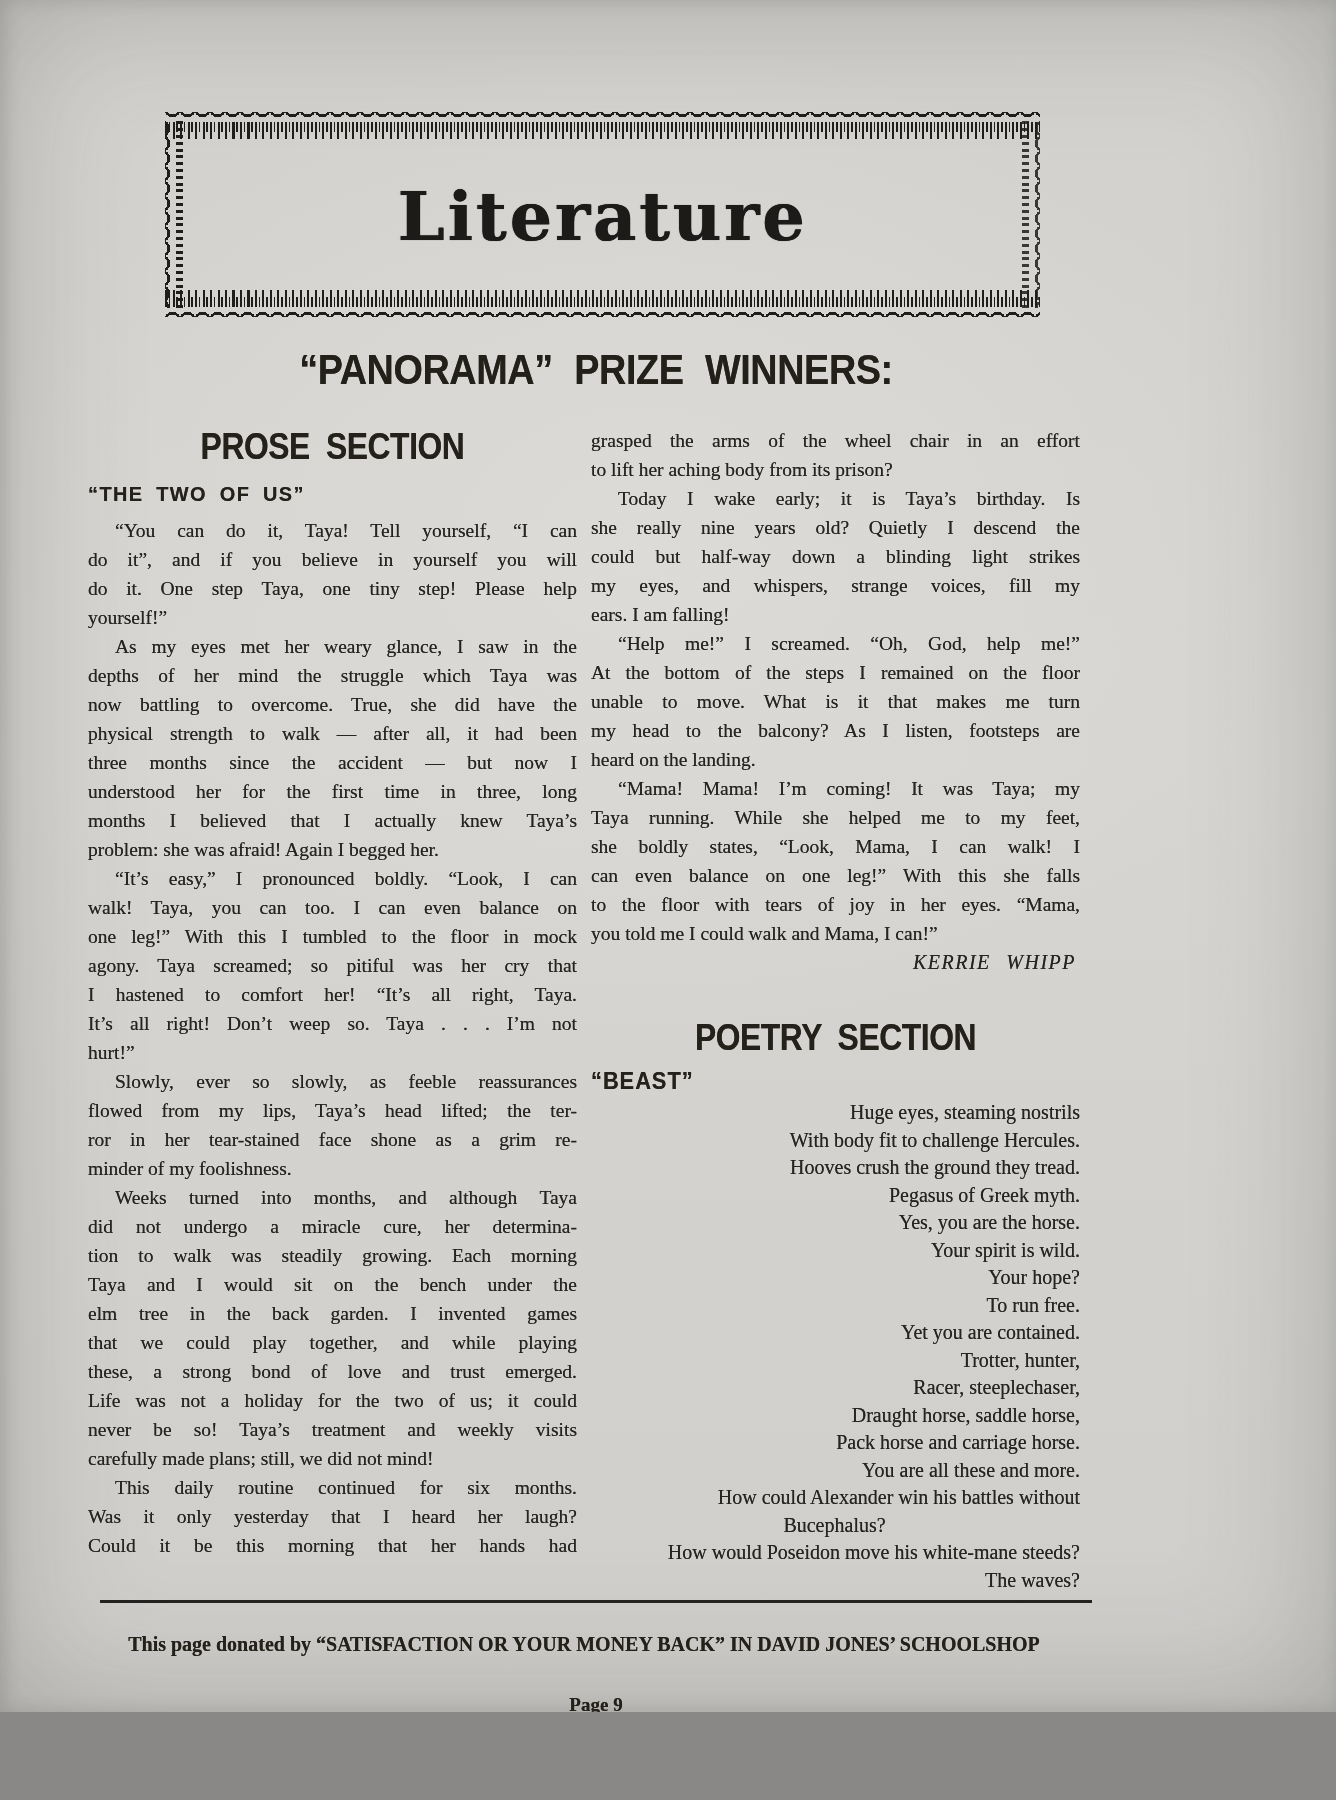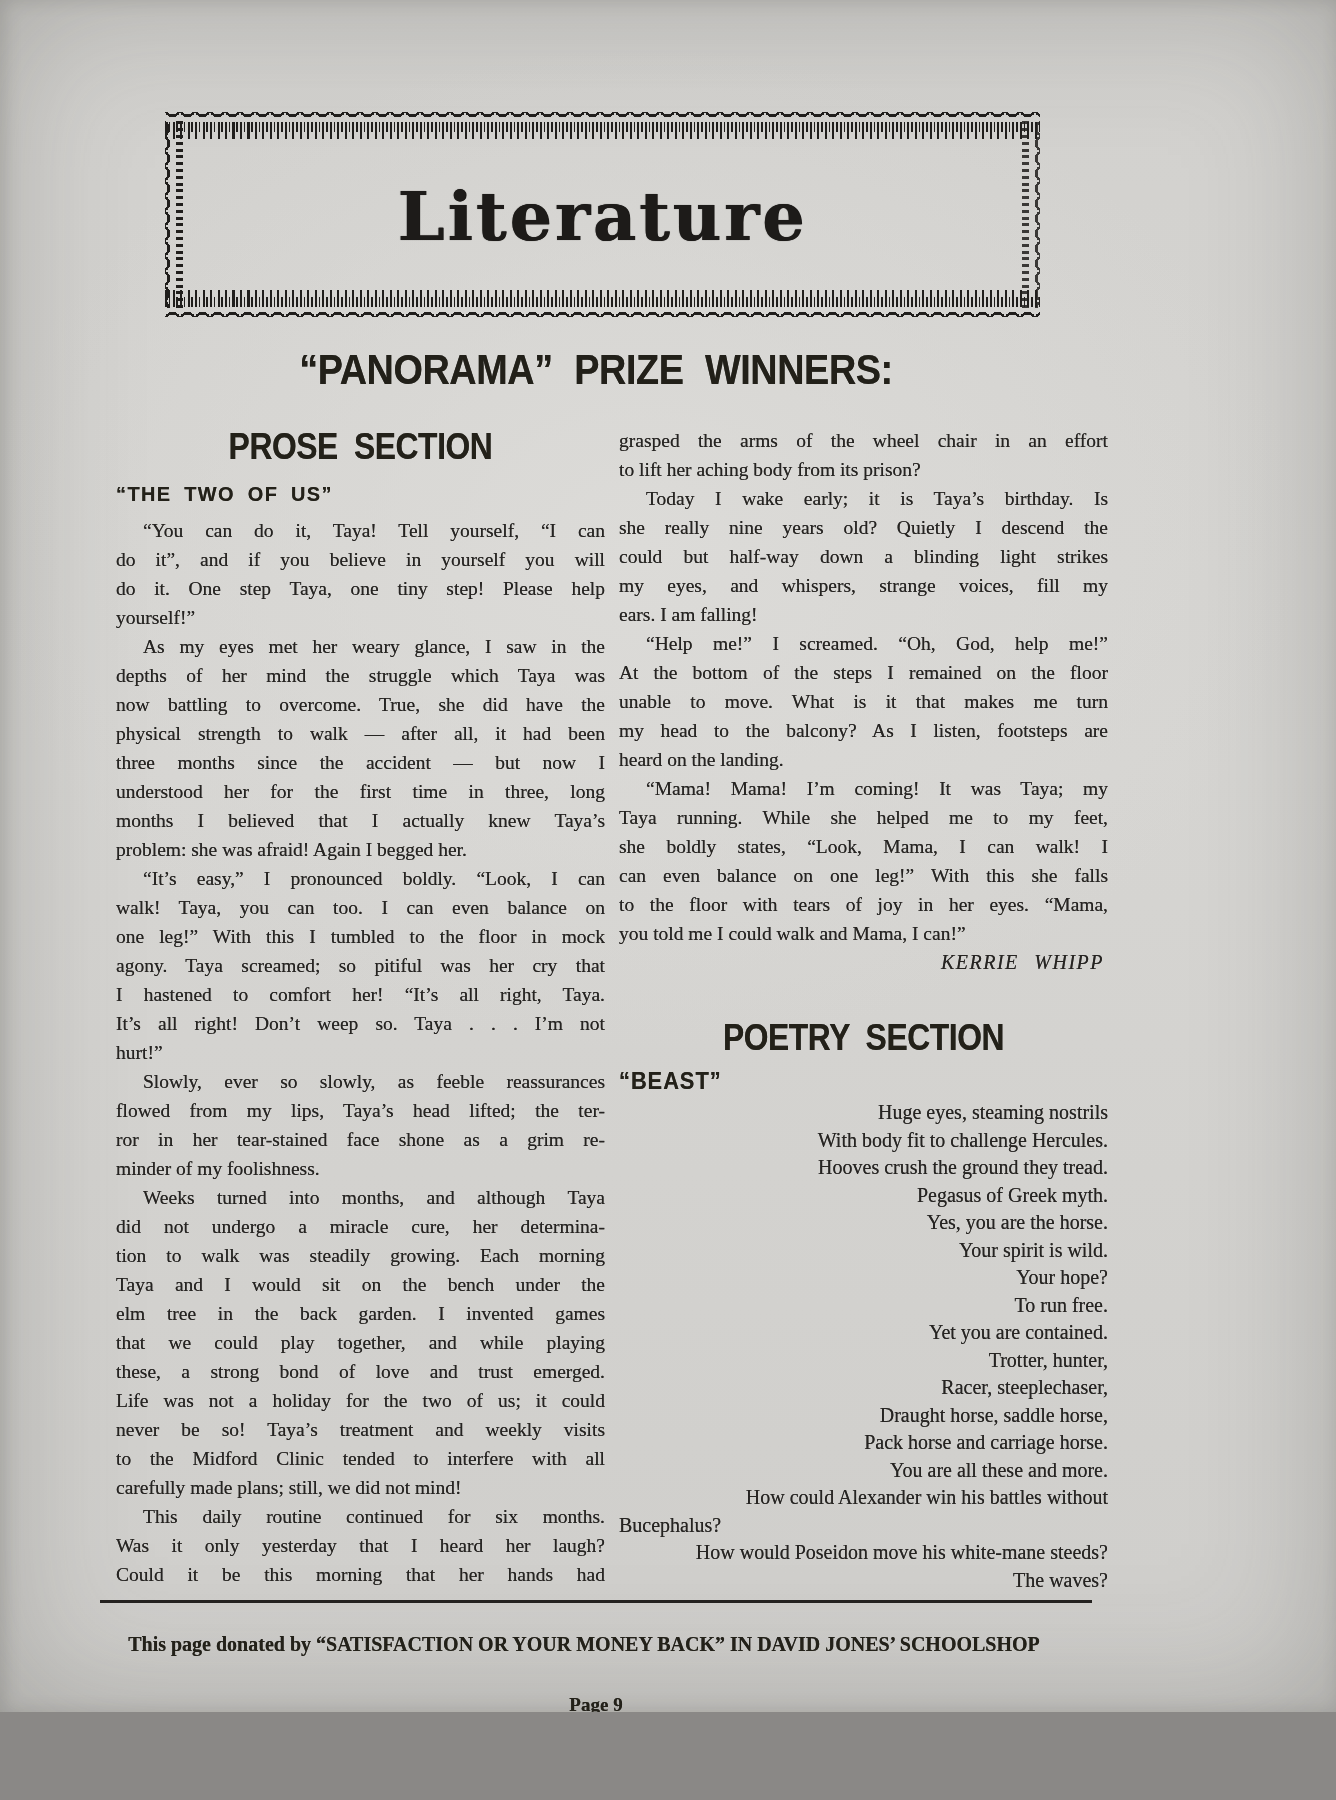--- a/index.html
+++ b/index.html
@@ -71,21 +71,21 @@
     position:absolute;left:100px;top:346px;width:992px;margin:0;
     text-align:center;
     font-family:"Liberation Sans", sans-serif;
     font-weight:bold;font-size:43px;line-height:1.1;
     color:#222019;
     transform:scaleX(.88);
     word-spacing:13px;letter-spacing:-.5px;
   }
 
   
-  .columns{position:absolute;left:116px;top:426px;width:992px;display:flex;gap:14px;align-items:flex-start;}
+  .columns{position:absolute;left:88px;top:426px;width:992px;display:flex;gap:14px;align-items:flex-start;}
   .col{flex:0 0 489px;width:489px;}
 
   .section-heading{
     margin:0;text-align:center;
     font-family:"Liberation Sans", sans-serif;
     font-weight:bold;font-size:37px;line-height:42px;
     color:#232119;
     transform:scaleX(.86);
     word-spacing:9px;letter-spacing:-.5px;
   }
@@ -106,21 +106,21 @@
   }
   .prose .line.indent{text-indent:27px;}
   .prose .line.para-end{text-align-last:left;}
   .byline{
     font-size:20px;line-height:29px;font-style:italic;
     text-align:right;letter-spacing:1.5px;word-spacing:9px;
     padding-right:4px;
   }
   .poetry-heading{margin-top:40px;}
   .poem .line{font-size:20px;line-height:27.5px;text-align:right;}
-  .poem .line.right{text-align:left;padding-right:2px;}
+  .poem .line.right{text-align:center;padding-right:2px;}
 
   
   .footer-rule{position:absolute;left:100px;top:1600px;width:992px;height:3px;background:#242220;}
   .footer-line{
     position:absolute;left:88px;top:1630px;width:992px;
     text-align:center;font-weight:bold;font-size:20px;line-height:28px;
     color:#232119;
   }
   .page-number{
     position:absolute;left:100px;top:1692px;width:992px;
@@ -179,21 +179,20 @@
           <div class="line para-end">minder of my foolishness.</div>
           <div class="line indent">Weeks turned into months, and although Taya</div>
           <div class="line">did not undergo a miracle cure, her determina-</div>
           <div class="line">tion to walk was steadily growing. Each morning</div>
           <div class="line">Taya and I would sit on the bench under the</div>
           <div class="line">elm tree in the back garden. I invented games</div>
           <div class="line">that we could play together, and while playing</div>
           <div class="line">these, a strong bond of love and trust emerged.</div>
           <div class="line">Life was not a holiday for the two of us; it could</div>
           <div class="line">never be so! Taya’s treatment and weekly visits</div>
-          <div class="line">to the Midford Clinic tended to interfere with all</div>
           <div class="line para-end">carefully made plans; still, we did not mind!</div>
           <div class="line indent">This daily routine continued for six months.</div>
           <div class="line">Was it only yesterday that I heard her laugh?</div>
           <div class="line">Could it be this morning that her hands had</div>
         </div>
     </div>
     <div class="col">
       <div class="prose">
           <div class="line">grasped the arms of the wheel chair in an effort</div>
           <div class="line para-end">to lift her aching body from its prison?</div>

